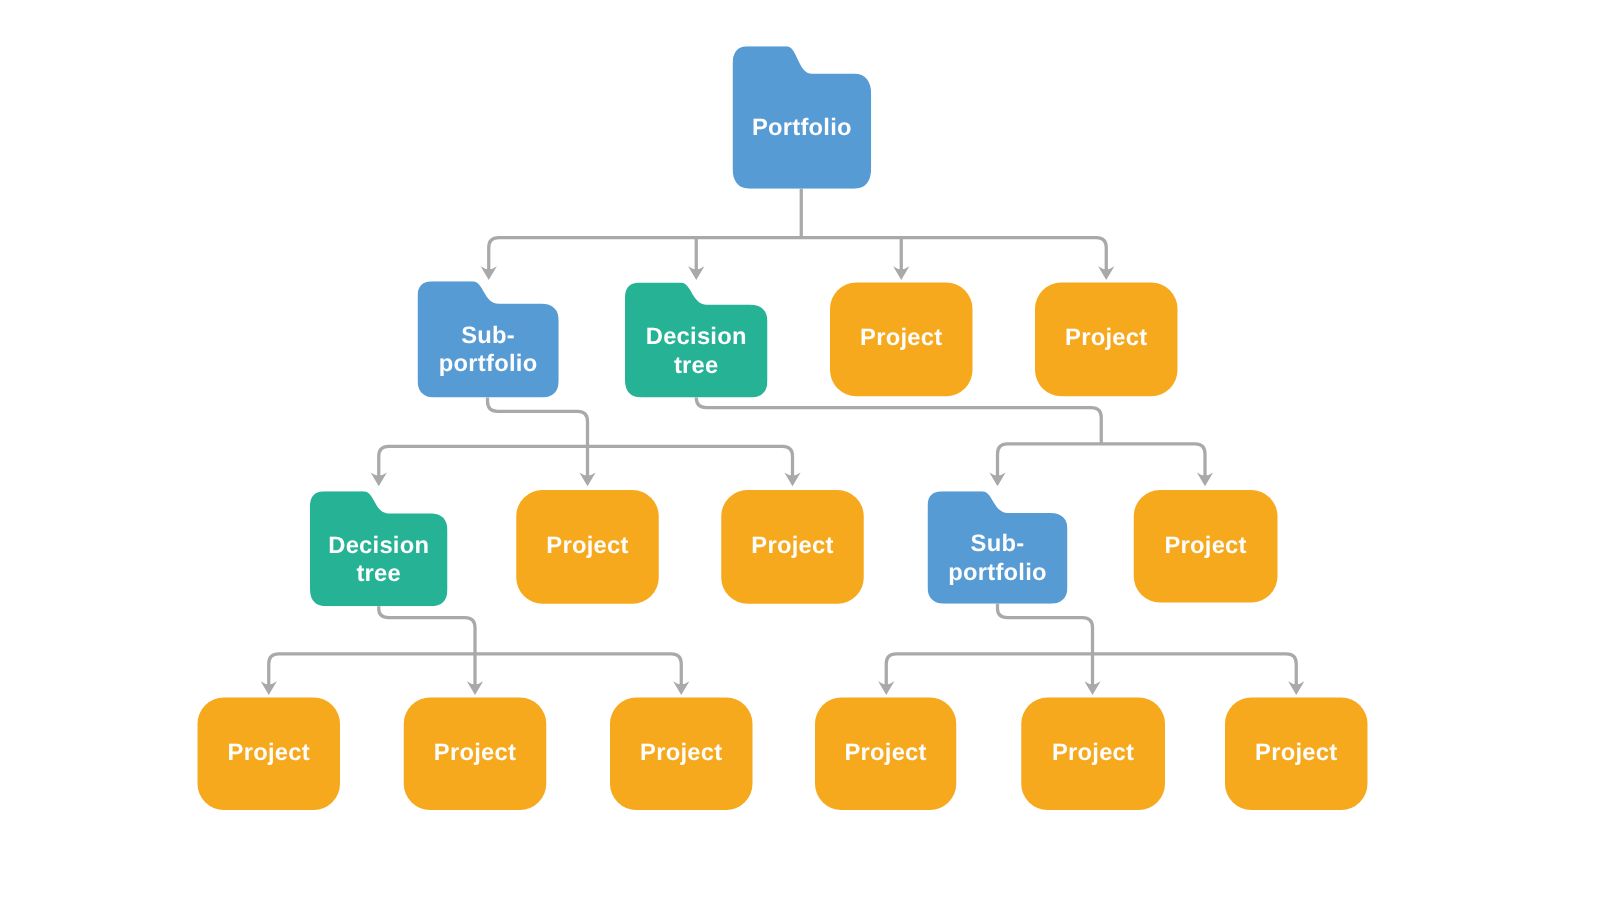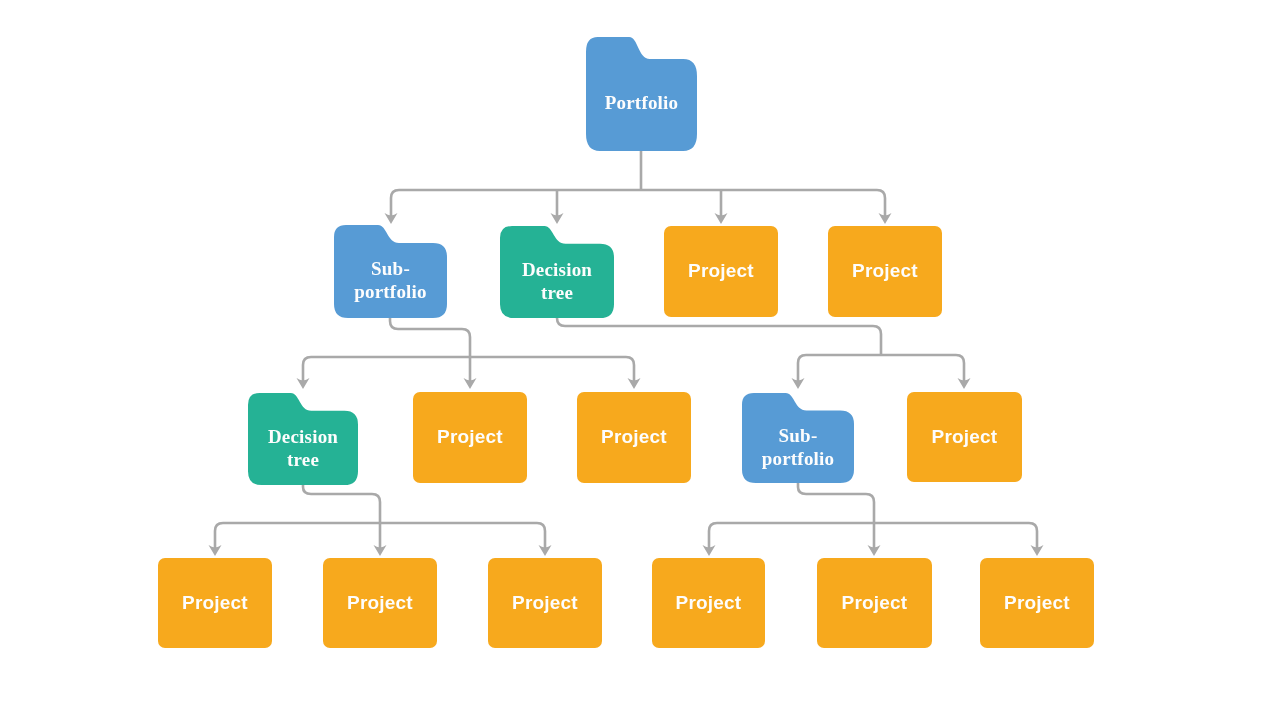--- a/index.html
+++ b/index.html
@@ -31,36 +31,36 @@
     left: 0; top: 0;
     width: 100%; height: 100%;
     fill: currentColor;
     display: block;
   }
   .node.blue  { color: var(--portfolio-blue, #579bd5); }
   .node.green { color: var(--decision-green, #25b295); }
 
   .node.project {
     background: var(--project-orange, #f7a91d);
-    border-radius: 7px;
+    border-radius: 21px;
   }
   .node-label {
     position: absolute;
     left: 4px; right: 4px; top: 0; bottom: 0;
     display: flex;
     align-items: center;
     justify-content: center;
     text-align: center;
     color: var(--label-text, #fdfdfd);
     font-size: 19px;
     font-weight: 600;
     line-height: 1.2;
     letter-spacing: 0.2px;
   }
-  .node.folder .node-label { top: 19px; font-family: Liberation Serif, serif; }
+  .node.folder .node-label { top: 19px; }
 </style>
 </head>
 <body>
 
 <svg width="0" height="0" style="position:absolute" aria-hidden="true">
   <defs>
     <path id="folder-shape" d="M12 0 H44 C53 0 53 18 65 18 H99 Q113 18 113 32 V79 Q113 93 99 93 H14 Q0 93 0 79 V12 Q0 0 12 0 Z"></path>
     <path id="arrow-head" d="M-6.5 -11 Q0 -6.2 6.5 -11 L0 0 Z"></path>
   </defs>
 </svg>

